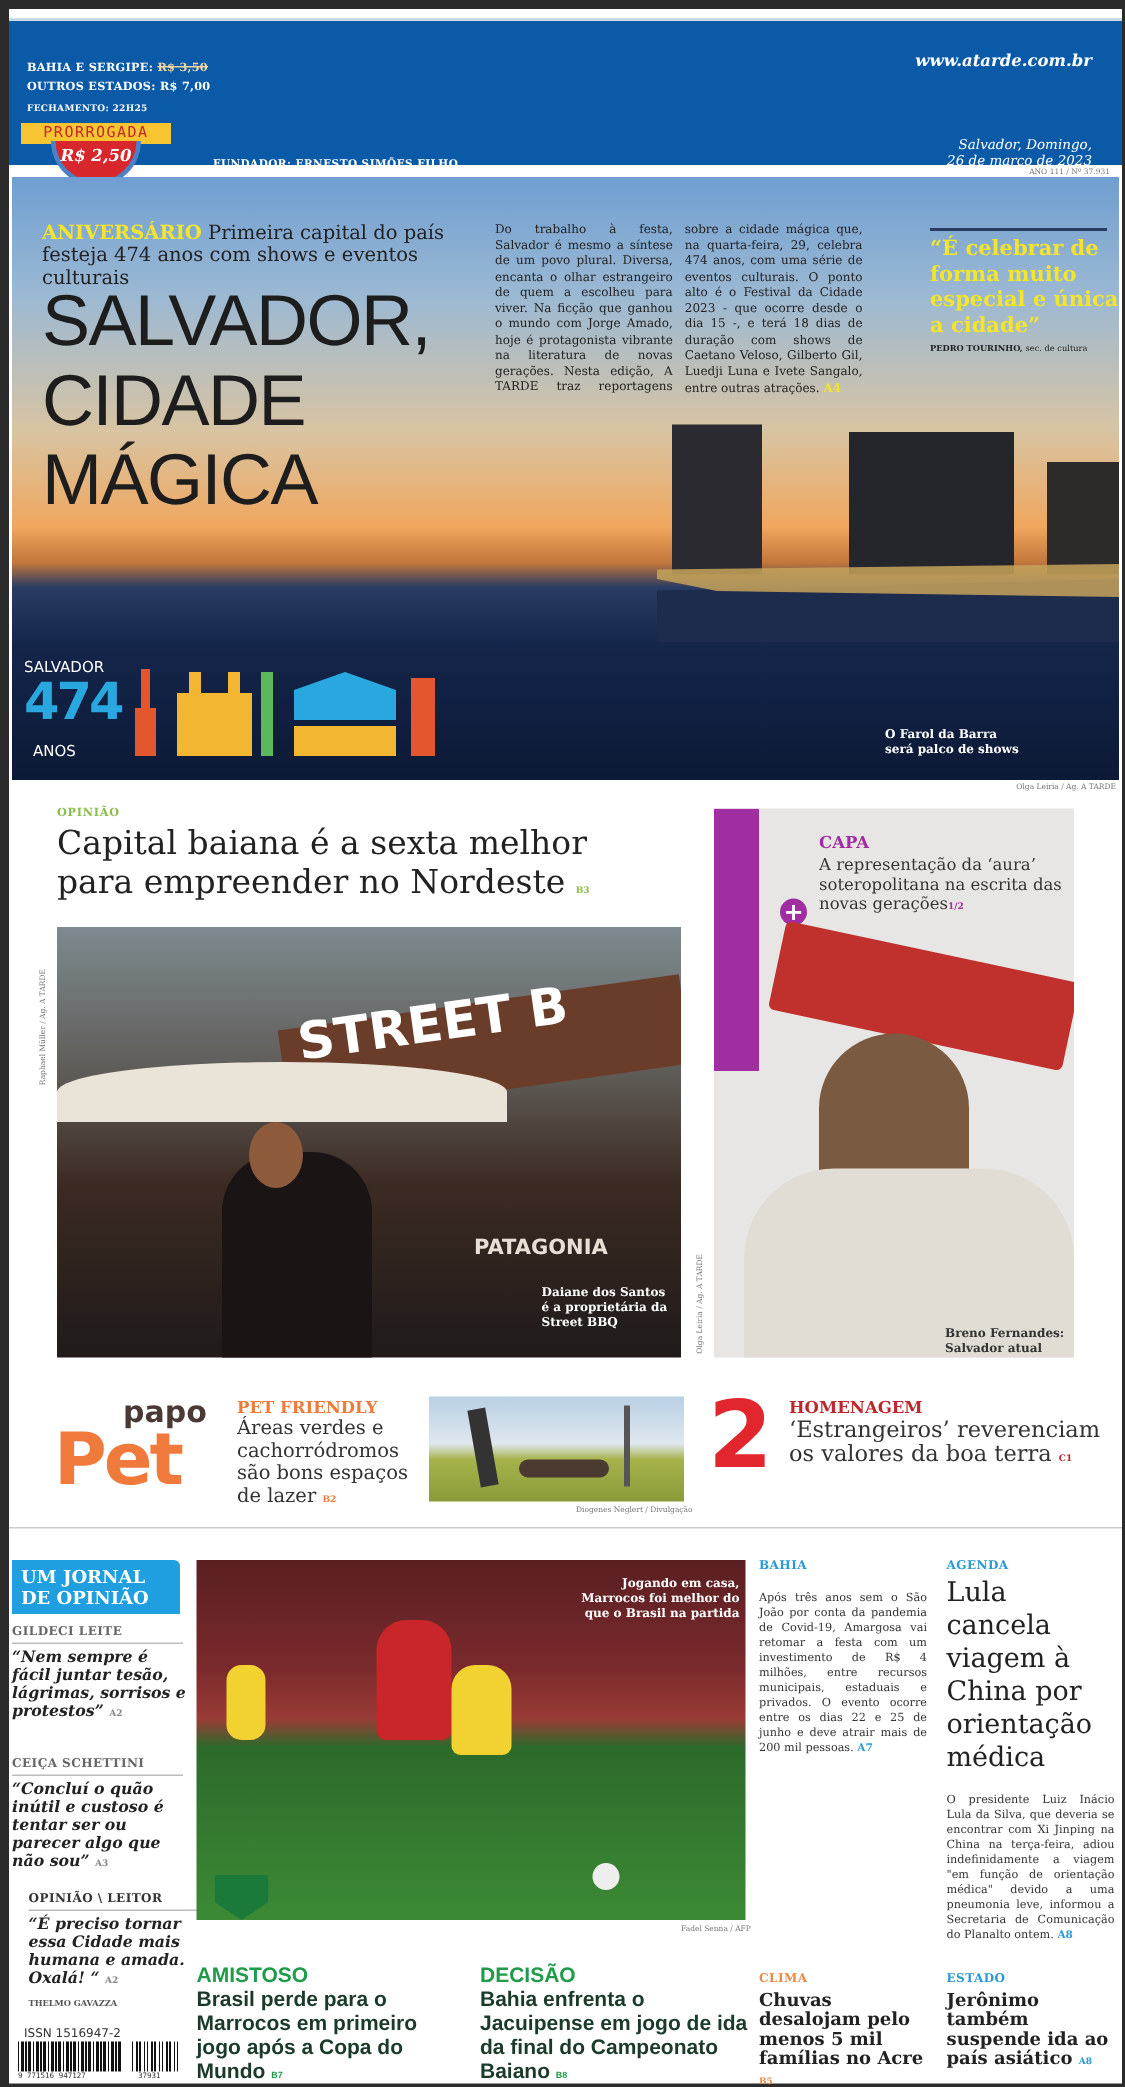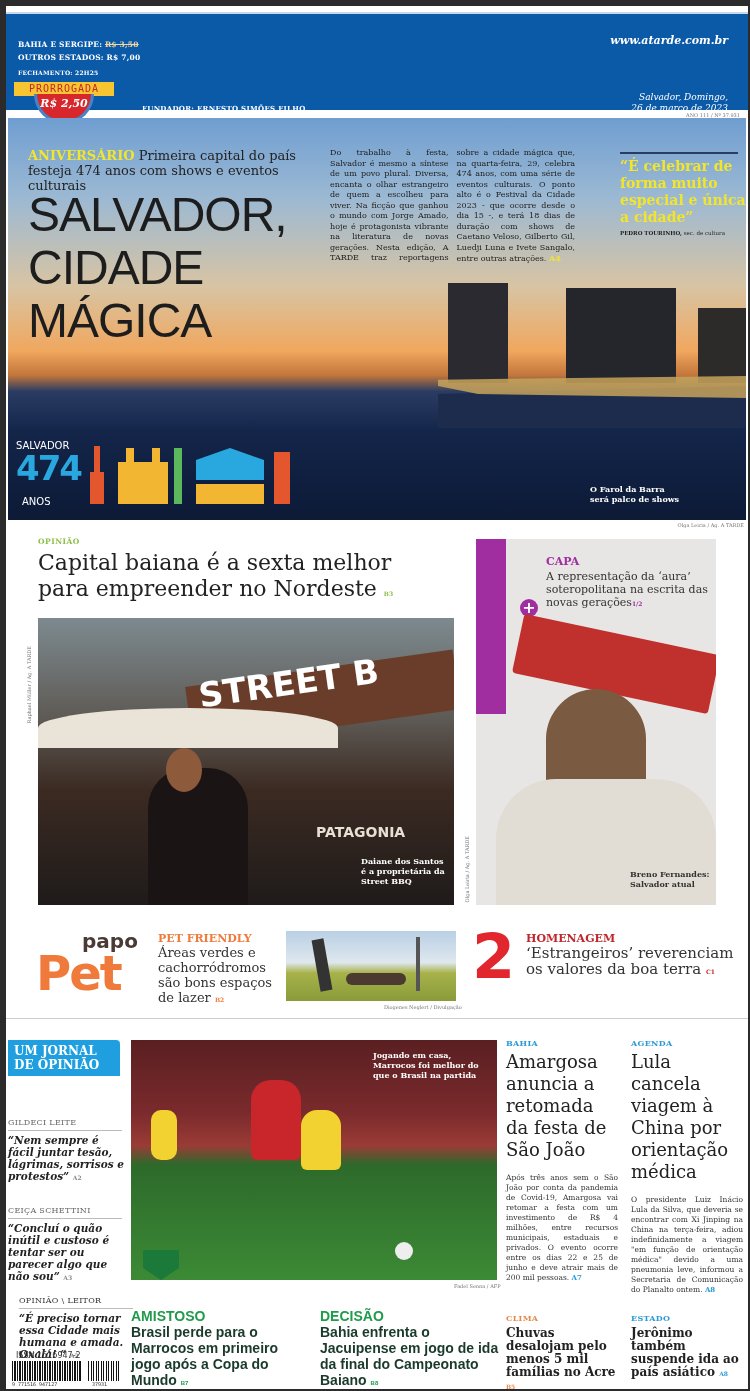--- a/index.html
+++ b/index.html
@@ -45,51 +45,51 @@
   .neg-head .ref, .ref-s { font-size: 6px; color: #8cbf4a; font-weight: bold; }
   .neg-photo { left: 32px; top: 612px; width: 416px; height: 287px; overflow: hidden; background: linear-gradient(180deg, #7d8a8f 0%, #5e5a55 35%, #3b2a22 60%, #1f1b1a 100%); }
   .neg-credit { left: 20px; top: 640px; font-size: 5px; color: #777; writing-mode: vertical-rl; transform: rotate(180deg); }
   .neg-caption { left: 355px; top: 850px; width: 90px; color: #fff; font-size: 8px; font-weight: bold; line-height: 10px; }
 
   .muito { left: 470px; top: 533px; width: 240px; height: 366px; background: #e8e6e4; overflow: hidden; }
   .muito-logo { position:absolute; left:0; top:0; width:30px; height:180px; }
   .muito-kicker { position:absolute; left:70px; top:16px; color:#a02ea0; font-weight:bold; font-size:11px; }
   .muito-head { position:absolute; left:70px; top:31px; width:170px; color:#333; font-size:11px; line-height:13px; }
   .muito-head .ref { color:#a02ea0; font-size:6px; font-weight:bold; }
-  .muito-caption { position:absolute; left:154px; top:330px; color:#333; font-weight:bold; font-size:8px; line-height:10px; }
+  .muito-caption { position:absolute; left:154px; top:344px; color:#333; font-weight:bold; font-size:8px; line-height:10px; }
   .muito-credit { left: 458px; top: 830px; font-size: 5px; color: #777; writing-mode: vertical-rl; transform: rotate(180deg); }
 
   
   .paposhape { left: 30px; top: 925px; width: 115px; height: 75px; }
   .papo-text { position:absolute; left:46px; top:-2px; color:#4a3a35; font-family: "DejaVu Sans", sans-serif; font-weight:bold; font-size:20px; }
   .pet-text { position:absolute; left:0; top:14px; color:#f07a3c; font-family: "DejaVu Sans", sans-serif; font-weight:bold; font-size:48px; letter-spacing:-2px;}
   .pet-kicker { left: 152px; top: 926px; color: #f07a3c; font-weight: bold; font-size: 11px; }
   .pet-head { left: 152px; top: 939px; width: 130px; color: #333; font-size: 13px; line-height: 15px; }
   .pet-head .ref { color:#f07a3c; font-size:6px; font-weight:bold; }
   .pet-photo { left: 280px; top: 925px; width: 170px; height: 70px; background: linear-gradient(180deg, #b9d0e4 0%, #dfe7ee 45%, #a7b24a 60%, #8a9b3a 100%); overflow:hidden;}
   .pet-credit { left: 378px; top: 998px; font-size: 5px; color: #777; }
   .homen-num { left: 466px; top: 918px; color: #e1262d; font-family: "DejaVu Sans", sans-serif; font-weight: bold; font-size: 62px; line-height: 66px; }
   .homen-kicker { left: 520px; top: 926px; color: #c0262d; font-weight: bold; font-size: 11px; }
   .homen-head { left: 520px; top: 939px; width: 220px; color: #333; font-size: 15px; line-height: 16px; }
   .homen-head .ref { color:#c0262d; font-size:6px; font-weight:bold; }
 
   .divider { left: 0; top: 1012px; width: 742px; height: 1px; background: #ccc; }
 
   
   .op-banner { left: 2px; top: 1034px; width: 112px; height: 36px; background: #1f9fe0; color: #fff; font-weight: bold; font-size: 12px; line-height: 14px; padding: 4px 6px; border-radius: 0 4px 0 0; }
-  .op-name { font-size: 8px; color: #666; font-weight: normal; letter-spacing: 0.3px; margin-top: 36px; }
+  .op-name { font-size: 8px; color: #666; font-weight: bold; letter-spacing: 0.3px; }
   .op-quote { font-size: 10.5px; color: #222; font-style: italic; font-weight: bold; line-height: 12px; width: 118px; }
   .op-quote .ref { font-size: 6px; color: #888; font-style: normal; }
   .op-rule { width: 114px; height: 1px; background: #bbb; }
   .barcode { left: 6px; top: 1345px; width: 112px; height: 36px; }
   .issn { position:absolute; left:4px; top:0; font-size:8px; color:#333; font-family:"DejaVu Sans", sans-serif;}
 
   
   .sport-photo { left: 125px; top: 1034px; width: 366px; height: 240px; background: linear-gradient(180deg, #5a1f22 0%, #7a2a2c 30%, #9a3b36 44%, #2d6a2b 52%, #3c8a35 100%); overflow: hidden; }
-  .sport-caption { position:absolute; left:242px; top:10px; width:120px; color:#fff; font-weight:bold; font-size:8px; line-height:10px; }
+  .sport-caption { position:absolute; left:242px; top:10px; width:120px; color:#fff; font-weight:bold; font-size:8px; line-height:10px;text-align:right; }
   .sport-credit { left: 448px; top: 1277px; font-size: 5px; color: #777; }
   .sport-badge { position:absolute; left:12px; top:210px; width:36px; height:30px; background:#1b7a3a; clip-path: polygon(0 0,100% 0,100% 60%,50% 100%,0 60%); }
   .sp-kicker { color: #1f9b4a; font-family: "Liberation Sans", sans-serif; font-weight: bold; font-size: 14px; }
   .sp-head { color: #1a3a2a; font-family: "Liberation Sans", sans-serif; font-weight: bold; font-size: 14px; line-height: 16px; }
   .sp-head .ref { color:#1f9b4a; font-size:6px; }
 
   
   .rc-kicker { font-size: 8px; font-weight: bold; letter-spacing: 0.3px; }
   .rc-head { font-size: 18px; line-height: 22px; color: #222; }
   .rc-body { font-size: 7.5px; line-height: 10px; color: #333; text-align: justify; }
@@ -244,21 +244,20 @@
     <div class="sp-kicker">AMISTOSO</div>
     <div class="sp-head"><span>Brasil perde para o Marrocos em primeiro jogo após a Copa do Mundo</span> <span class="ref">B7</span></div>
   </div>
   <div class="abs" style="left:314px;top:1302px;width:180px;">
     <div class="sp-kicker">DECISÃO</div>
     <div class="sp-head"><span>Bahia enfrenta o Jacuipense em jogo de ida da final do Campeonato Baiano</span> <span class="ref">B8</span></div>
   </div>
 
   <div class="abs" style="left:500px;top:1032px;width:112px;">
     <div class="rc-kicker" style="color:#2a9ad6">BAHIA</div>
-    <div class="rc-head" style="margin-top:3px;">Amargosa anuncia a retomada da festa de São João</div>
     <div class="rc-body" style="margin-top:12px;"><span>Após três anos sem o São João por conta da pandemia de Covid-19, Amargosa vai retomar a festa com um investimento de R$ 4 milhões, entre recursos municipais, estaduais e privados. O evento ocorre entre os dias 22 e 25 de junho e deve atrair mais de 200 mil pessoas.</span> <span class="ref" style="color:#2a9ad6">A7</span></div>
   </div>
   <div class="abs" style="left:625px;top:1032px;width:112px;">
     <div class="rc-kicker" style="color:#2a9ad6">AGENDA</div>
     <div class="rc-head" style="margin-top:3px;">Lula cancela viagem à China por orientação médica</div>
     <div class="rc-body" style="margin-top:12px;"><span>O presidente Luiz Inácio Lula da Silva, que deveria se encontrar com Xi Jinping na China na terça-feira, adiou indefinidamente a viagem "em função de orientação médica" devido a uma pneumonia leve, informou a Secretaria de Comunicação do Planalto ontem.</span> <span class="ref" style="color:#2a9ad6">A8</span></div>
   </div>
   <div class="abs" style="left:500px;top:1307px;width:118px;">
     <div class="rc-kicker" style="color:#e58a4a">CLIMA</div>
     <div class="rc-small-head" style="margin-top:4px;"><span>Chuvas desalojam pelo menos 5 mil famílias no Acre</span> <span class="ref" style="color:#e58a4a">B5</span></div>

